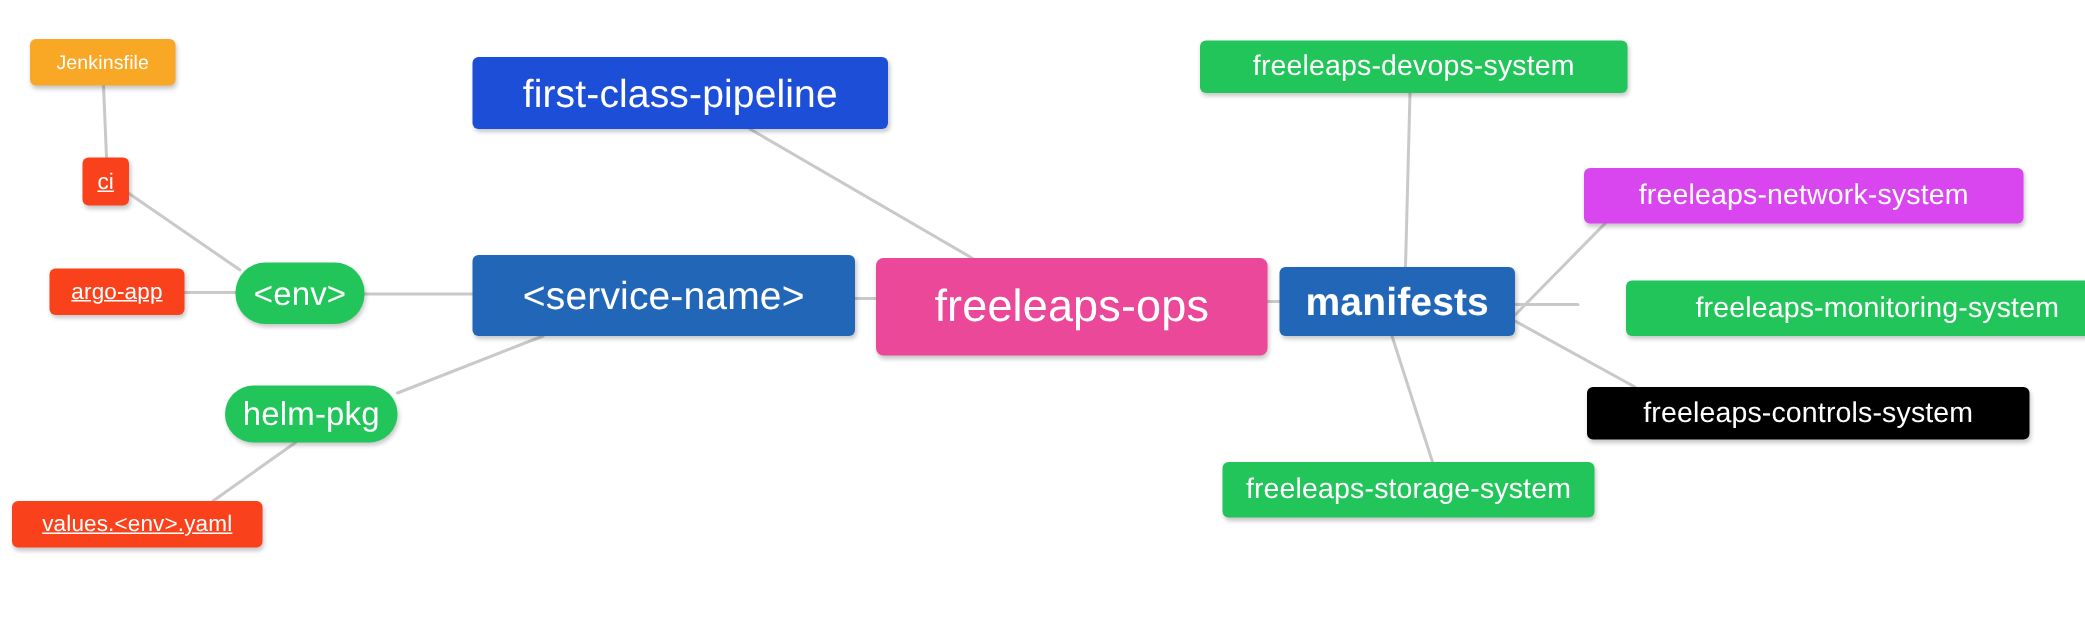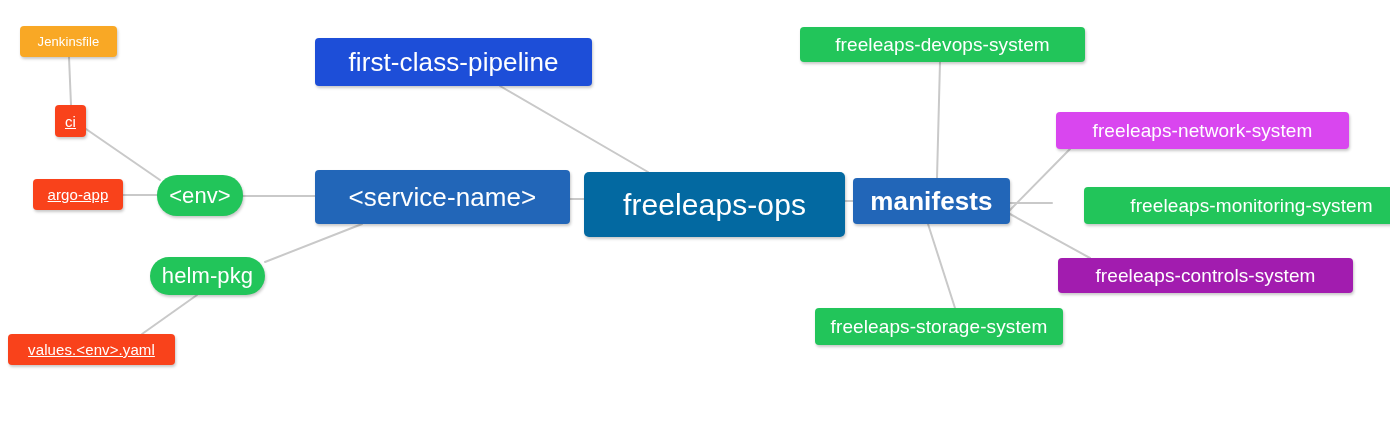--- a/index.html
+++ b/index.html
@@ -82,35 +82,35 @@
       </div>
       <div class="node sz-tiny" style="left: 8px; top: 334px; width: 167px; height: 31px; background: rgb(249, 66, 27);">
         <span>values.&lt;env&gt;.yaml</span>
       </div>
       <div class="node sz-big" style="left: 315px; top: 38px; width: 277px; height: 48px; background: #1d4ed8;">
         <span>first-class-pipeline</span>
       </div>
       <div class="node sz-big" style="left: 315px; top: 170px; width: 255px; height: 54px; background: rgb(34, 102, 184);">
         <span>&lt;service-name&gt;</span>
       </div>
-      <div class="node sz-root" style="left: 584px; top: 172px; width: 261px; height: 65px; background: #0369a1;">
+      <div class="node sz-root" style="left: 584px; top: 172px; width: 261px; height: 65px; background: #ec4899;">
         <span>freeleaps-ops</span>
       </div>
       <div class="node sz-big" style="left: 853px; top: 178px; width: 157px; height: 46px; background: rgb(34, 102, 184); font-weight: bold;">
         <span>manifests</span>
       </div>
       <div class="node sz-small" style="left: 800px; top: 27px; width: 285px; height: 35px; background: rgb(34, 197, 90);">
         <span>freeleaps-devops-system</span>
       </div>
       <div class="node sz-small" style="left: 1056px; top: 112px; width: 293px; height: 37px; background: #d946ef;">
         <span>freeleaps-network-system</span>
       </div>
       <div class="node sz-small" style="left: 1084px; top: 187px; width: 335px; height: 37px; background: rgb(34, 197, 90);">
         <span>freeleaps-monitoring-system</span>
       </div>
-      <div class="node sz-small" style="left: 1058px; top: 258px; width: 295px; height: 35px; background: #a21caf;">
+      <div class="node sz-small" style="left: 1058px; top: 258px; width: 295px; height: 35px; background: #000000;">
         <span>freeleaps-controls-system</span>
       </div>
       <div class="node sz-small" style="left: 815px; top: 308px; width: 248px; height: 37px; background: rgb(34, 197, 90);">
         <span>freeleaps-storage-system</span>
       </div>
     </div>
 </div>
 
 </body></html>

